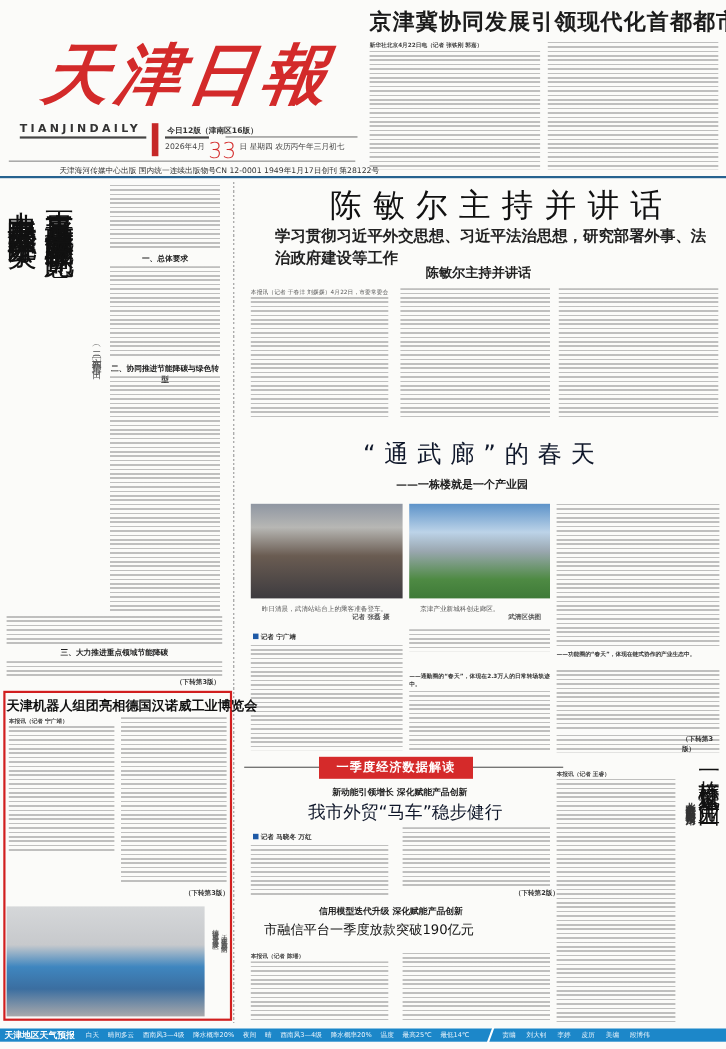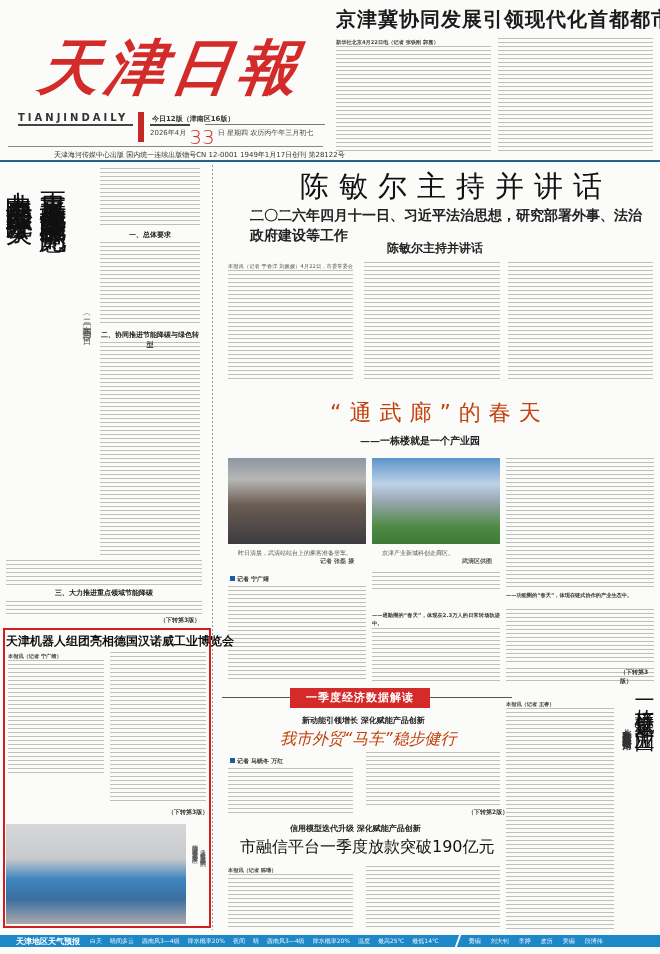--- a/index.html
+++ b/index.html
@@ -30,52 +30,52 @@
   .vtitle { writing-mode: vertical-rl; font-size: 27px; line-height: 30px; color: #111; font-weight: normal; letter-spacing: 2px; }
   .vdate { writing-mode: vertical-rl; font-size: 9px; color: #555; letter-spacing: 2px; }
 
   .section-h { font-size: 7px; font-weight: bold; color: #222; text-align: center; }
 
   
   .h-main { left: 300px; top: 167px; font-size: 29px; letter-spacing: 10px; color: #111; white-space: nowrap; }
   .h-sub { left: 250px; top: 205px; font-size: 14px; font-weight: bold; color: #222; line-height: 20px; width: 400px; }
   .h-name { left: 387px; top: 240px; font-size: 12px; font-weight: bold; color: #222; font-family: "DejaVu Serif", serif; }
 
-  .h-spring { left: 330px; top: 398px; font-size: 22px; letter-spacing: 8px; color: #c2410c; white-space: nowrap; }
+  .h-spring { left: 330px; top: 398px; font-size: 22px; letter-spacing: 8px; color: #0f172a; white-space: nowrap; }
   .h-spring-sub { left: 360px; top: 434px; font-size: 10px; color: #222; font-weight: bold; font-family: "DejaVu Serif", serif; white-space: nowrap; }
 
   .photo1 { left: 228px; top: 458px; width: 138px; height: 86px; background: linear-gradient(180deg,#8f96a2 0%,#b7b7b4 25%,#6a5c52 55%,#3d3b3f 100%); }
   .photo2 { left: 372px; top: 458px; width: 128px; height: 86px; background: linear-gradient(180deg,#5d93c9 0%,#bcd3e8 30%,#9aa7b0 50%,#4e8a43 80%,#3e7a38 100%); }
   .photo-cap { font-size: 6px; color: #555; }
 
   
   .robot-box { left: 3px; top: 628px; width: 208px; height: 300px; border: 2px solid #d11f1f; }
   .robot-title { left: 6px; top: 633px; font-size: 12px; font-weight: bold; color: #111; white-space: nowrap; }
   .robot-photo { left: 6px; top: 824px; width: 180px; height: 100px; background: linear-gradient(180deg,#d5d7d9 0%,#c7c9cc 35%,#3f86bf 55%,#3b6ea0 75%,#a9a9ab 100%); }
   .robot-vcap { writing-mode: vertical-rl; font-size: 6px; color: #555; letter-spacing: 1px; }
 
   
   .econ-tag { left: 290px; top: 688px; width: 140px; height: 20px; background: #d52a2a; color: #fff; font-size: 11px; font-weight: bold; text-align: center; line-height: 20px; letter-spacing: 1px; }
   .econ-rule { left: 222px; top: 697px; width: 290px; height: 1px; background: #555; }
   .econ-kicker { left: 302px; top: 715px; font-size: 8px; font-weight: bold; color: #222; font-family: "DejaVu Serif", serif; white-space: nowrap; }
-  .econ-title { left: 280px; top: 729px; font-size: 16px; color: #c2410c; white-space: nowrap; font-style: italic; }
+  .econ-title { left: 280px; top: 729px; font-size: 16px; color: #0f172a; white-space: nowrap; }
   .fin-kicker { left: 290px; top: 823px; font-size: 8px; font-weight: bold; color: #222; font-family: "DejaVu Serif", serif; white-space: nowrap; }
-  .fin-title { left: 240px; top: 837px; font-size: 16px; color: #111; white-space: nowrap; }
+  .fin-title { left: 240px; top: 837px; font-size: 12px; color: #111; white-space: nowrap; }
 
   .bldg-vtitle { left: 632px; top: 690px; writing-mode: vertical-rl; font-size: 20px; color: #111; letter-spacing: 3px; }
   .bldg-vsub { left: 620px; top: 722px; writing-mode: vertical-rl; font-size: 9px; color: #333; font-weight: bold; letter-spacing: 1px; font-family: "DejaVu Serif", serif; }
 
   .byline { font-size: 6px; color: #333; font-weight: bold; }
   .byline .sq { display: inline-block; width: 5px; height: 5px; background: #1f5aa6; margin-right: 2px; }
   .jump { font-size: 6px; font-weight: bold; color: #333; }
   .vrule { width: 1px; background: #aaa; }
 
   
   .weather { left: 0; top: 935px; width: 660px; height: 12px; background: #1c87c9; color: #e9f4fb; font-size: 6px; display: flex; align-items: center; }
-  .weather .wtitle { font-size: 8px; font-weight: bold; color: #fff; padding-left: 16px; margin-right: 10px; text-align: center; }
+  .weather .wtitle { font-size: 8px; font-weight: bold; color: #fff; padding-left: 4px; margin-right: 10px; text-align: center; }
   .weather .witem { margin-right: 8px; white-space: nowrap; }
   .weather .slash { width: 2px; height: 14px; background: #fff; transform: skewX(-20deg); margin: 0 10px; }
   .weather .staff { margin-right: 10px; }
 </style>
 </head>
 <body>
 
 <div class="abs masthead-logo">天津日報</div>
 <div class="abs masthead-en">TIANJINDAILY</div>
 <div class="abs masthead-en-line"></div>
@@ -105,21 +105,21 @@
 <div class="abs lines" style="left:100px;top:242px;width:100px;height:84px;"></div>
 <div class="abs section-h" style="left:100px;top:330px;width:100px;">二、协同推进节能降碳与绿色转型</div>
 <div class="abs lines" style="left:100px;top:342px;width:100px;height:214px;"></div>
 <div class="abs lines" style="left:6px;top:560px;width:196px;height:26px;"></div>
 <div class="abs section-h" style="left:6px;top:588px;width:196px;">三、大力推进重点领域节能降碳</div>
 <div class="abs lines" style="left:6px;top:601px;width:196px;height:14px;"></div>
 <div class="abs jump" style="left:160px;top:616px;">（下转第3版）</div>
 <div class="abs vrule" style="left:212px;top:165px;height:765px;background:repeating-linear-gradient(to bottom,#999 0 2px,transparent 2px 4px);"></div>
 
 <div class="abs h-main">陈敏尔主持并讲话</div>
-<div class="abs h-sub">二〇二六年四月十一日、习近平法治思想，研究部署外事、法治政府建设等工作</div>
+<div class="abs h-sub">学习贯彻习近平外交思想、习近平法治思想，研究部署外事、法治政府建设等工作</div>
 <div class="abs h-name">陈敏尔主持并讲话</div>
 <div class="abs textblock" style="left:228px;top:262px;width:125px;height:8px;color:#555;">本报讯（记者 于春沣 刘媛媛）4月22日，市委常委会召开会议</div>
 <div class="abs lines" style="left:228px;top:270px;width:125px;height:110px;"></div>
 <div class="abs lines" style="left:364px;top:262px;width:136px;height:118px;"></div>
 <div class="abs lines" style="left:508px;top:262px;width:145px;height:118px;"></div>
 
 <div class="abs h-spring">“通武廊”的春天</div>
 <div class="abs h-spring-sub">——一栋楼就是一个产业园</div>
 <div class="abs photo1"></div>
 <div class="abs photo2"></div>

